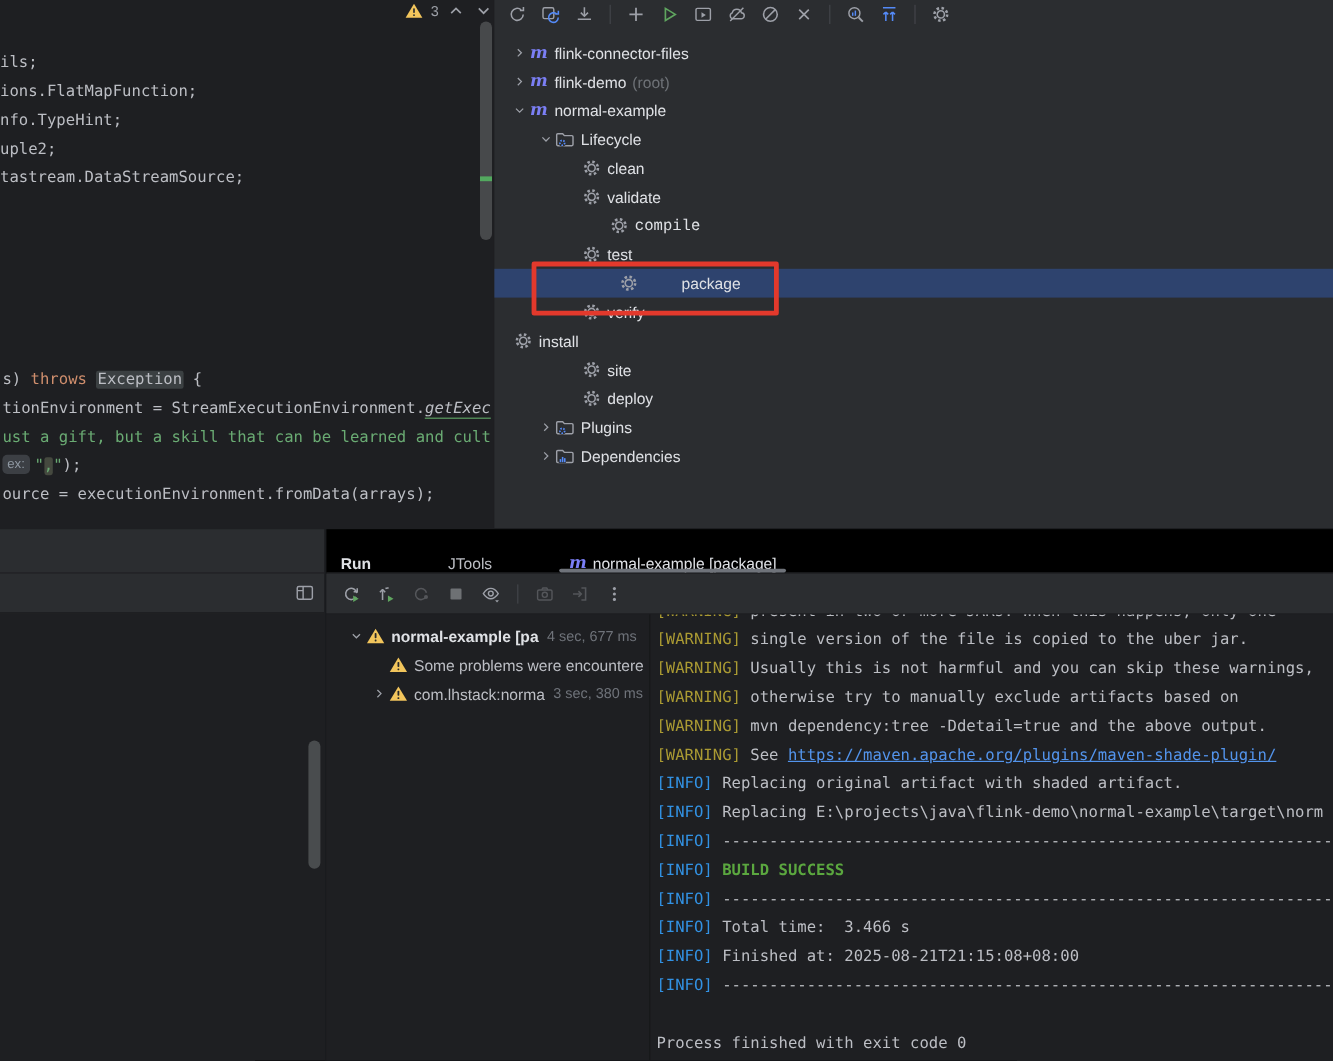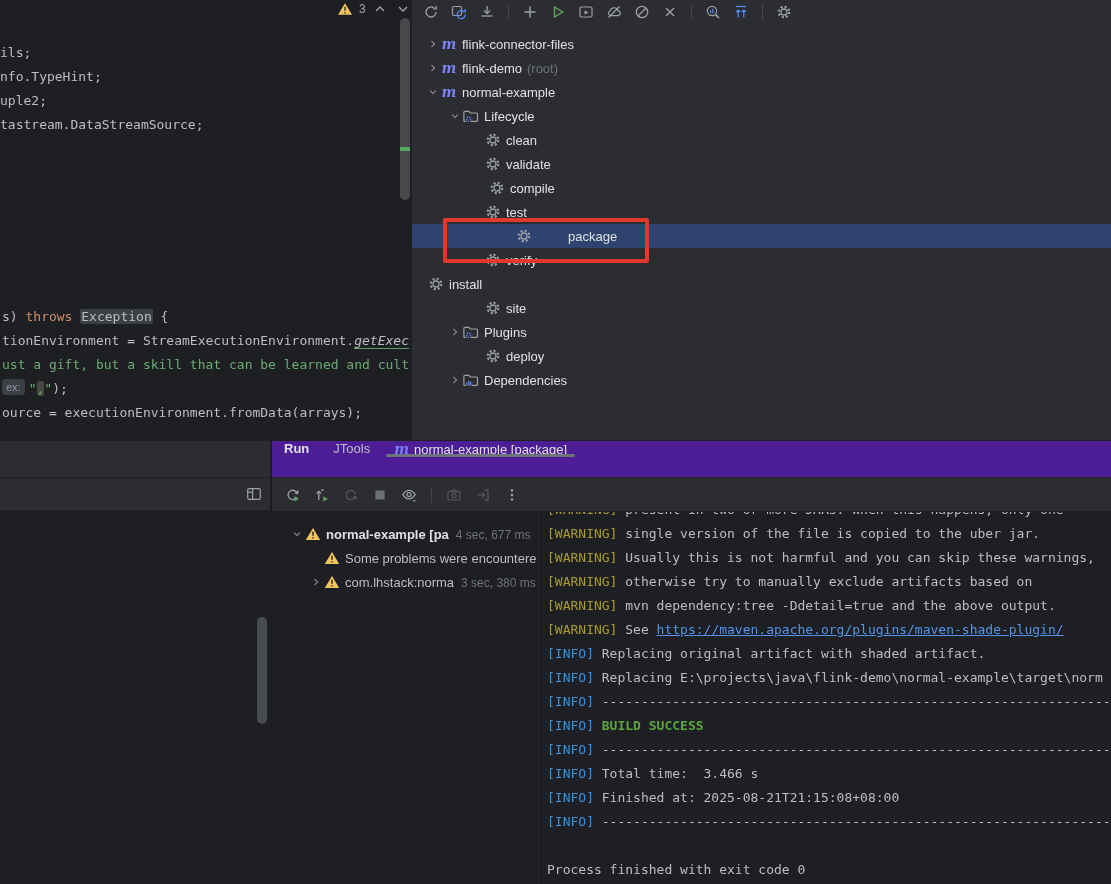--- a/index.html
+++ b/index.html
@@ -46,29 +46,29 @@
   .lbl { color:#dfe1e5; }
   .suffix { color:#6e7277; margin-left:5px; }
   
   .bottom-left { position:absolute; left:0; top:441px; width:270px; height:443px; }
   .bl-row1 { height:37px; background:#2b2d30; border-bottom:1px solid #1e1f22; }
   .bl-row2 { height:33px; background:#2b2d30; border-bottom:1px solid #1e1f22;
              display:flex; align-items:center; justify-content:flex-end; padding-right:7px; }
   .bl-thumb { position:absolute; left:257px; top:176px; width:10px; height:107px; background:#494c4e; border-radius:5px; }
   
   .run-pane { position:absolute; left:271px; top:441px; width:840px; height:443px; border-left:1px solid #1a1b1e; }
-  .run-tabs { height:37px; background:#4c1d95; border-bottom:1px solid #26282b; display:flex; align-items:flex-start; }
+  .run-tabs { height:37px; background:#000000; border-bottom:1px solid #26282b; display:flex; align-items:flex-end;gap:40px; }
   .tab { position:relative; display:flex; align-items:center; padding:0 12px; gap:5px; color:#bcbec4; cursor:default; }
   .tab .bold { font-weight:700; color:#dfe1e5; }
   .tab.active { color:#dfe1e5; }
   .tab.active::after { content:""; position:absolute; left:4px; right:4px; bottom:0; height:3px; background:#6f737a; border-radius:2px; }
   .run-toolbar { height:33px; background:#2b2d30; display:flex; align-items:center; gap:11px; padding-left:12px; }
   .run-content { position:absolute; left:0; top:71px; right:0; bottom:0; background:#1e1f22; }
   .run-tree { position:absolute; left:0; top:0; bottom:0; width:269px; overflow:hidden; padding-top:6px; }
-  .run-row { height:24px; display:flex; align-items:flex-end; white-space:nowrap; }
+  .run-row { height:24px; display:flex; align-items:center; white-space:nowrap; }
   .run-row .lbl { color:#bcbec4; }
   .run-row .lbl.b { font-weight:700; color:#dfe1e5; }
   .dur { color:#6f737a; font-size:12px; margin-left:7px; }
   .run-divider { position:absolute; left:269px; top:0; bottom:0; width:1px; background:#17181a; }
   .run-console { position:absolute; left:270px; right:0; top:0; bottom:0; overflow:hidden; }
   .run-console pre { margin:-14px 0 0 0; padding-left:5px; font-family:"DejaVu Sans Mono", monospace; font-size:13px; line-height:24px; }
   .console-line { height:24px; white-space:pre; }
   .c-text { color:#bcbec4; }
   .c-warn { color:#aa9a33; }
   .c-info { color:#3292e4; }
@@ -79,20 +79,21 @@
                      border:4px solid #e3392c; border-radius:2px; z-index:99; pointer-events:none; }
 </style>
 </head>
 <body>
 
 <div class="app">
 
   <div class="editor-pane">
     <div class="code-block" id="import-block">
         <div class="code-line"><span class="t-plain c-plain">ils;</span></div>
+        <div class="code-line"><span class="t-plain c-plain">ions.FlatMapFunction;</span></div>
         <div class="code-line"><span class="t-plain c-plain">nfo.TypeHint;</span></div>
         <div class="code-line"><span class="t-plain c-plain">uple2;</span></div>
         <div class="code-line"><span class="t-plain c-plain">tastream.DataStreamSource;</span></div>
       </div>
     <div class="code-block" id="method-block">
         <div class="code-line"><span class="t-plain c-plain">s) </span><span class="t-kw c-kw">throws </span><span class="t-hl c-hl">Exception</span><span class="t-plain c-plain"> {</span></div>
         <div class="code-line"><span class="t-plain c-plain">tionEnvironment = StreamExecutionEnvironment.</span><span class="t-method c-method">getExec</span></div>
         <div class="code-line"><span class="t-str c-str">ust a gift, but a skill that can be learned and cult</span></div>
         <div class="code-line"><span class="t-inlay c-inlay">ex:</span><span class="t-str c-str">"</span><span class="t-strhl c-strhl">,</span><span class="t-str c-str">"</span><span class="t-plain c-plain">);</span></div>
         <div class="code-line"><span class="t-plain c-plain">ource = executionEnvironment.fromData(arrays);</span></div>
@@ -266,21 +267,21 @@
         <div class="mvn-row" style="padding-left: 57px;">
           <span class="chev-box"></span>
           <span class="tree-icon">
             <svg viewBox="0 0 16 16" fill="none">
               <circle cx="8" cy="8" r="5.3" stroke="#9da0a8" stroke-width="2.1" stroke-dasharray="2.1 2.05"></circle>
               <circle cx="8" cy="8" r="3" stroke="#9da0a8" stroke-width="1.3"></circle>
             </svg>
           </span>
           <span class="lbl">validate</span>
         </div>
-        <div class="mvn-row" style="padding-left: 61px;">
+        <div class="mvn-row" style="padding-left: 80px; font-family: Liberation Mono, monospace;">
           <span class="chev-box"></span>
           <span class="tree-icon">
             <svg viewBox="0 0 16 16" fill="none">
               <circle cx="8" cy="8" r="5.3" stroke="#9da0a8" stroke-width="2.1" stroke-dasharray="2.1 2.05"></circle>
               <circle cx="8" cy="8" r="3" stroke="#9da0a8" stroke-width="1.3"></circle>
             </svg>
           </span>
           <span class="lbl">compile</span>
         </div>
         <div class="mvn-row" style="padding-left: 57px;">
@@ -325,45 +326,45 @@
         </div>
         <div class="mvn-row" style="padding-left: 57px;">
           <span class="chev-box"></span>
           <span class="tree-icon">
             <svg viewBox="0 0 16 16" fill="none">
               <circle cx="8" cy="8" r="5.3" stroke="#9da0a8" stroke-width="2.1" stroke-dasharray="2.1 2.05"></circle>
               <circle cx="8" cy="8" r="3" stroke="#9da0a8" stroke-width="1.3"></circle>
             </svg>
           </span>
           <span class="lbl">site</span>
+        </div>
+        <div class="mvn-row" style="padding-left: 57px;">
+          <span class="chev-box"></span>
+          <span class="tree-icon">
+            <svg viewBox="0 0 16 16" fill="none">
+              <circle cx="8" cy="8" r="5.3" stroke="#9da0a8" stroke-width="2.1" stroke-dasharray="2.1 2.05"></circle>
+              <circle cx="8" cy="8" r="3" stroke="#9da0a8" stroke-width="1.3"></circle>
+            </svg>
+          </span>
+          <span class="lbl">deploy</span>
         </div>
         <div class="mvn-row" style="padding-left: 35px;">
           <span class="chev-box">
             <svg viewBox="0 0 16 16" fill="none" stroke="#9da0a8" stroke-width="1.4">
               <path d="M6 4l4 4-4 4"></path>
             </svg>
           </span>
           <span class="tree-icon">
             <svg viewBox="0 0 16 16" fill="none">
               <path d="M1.8 3.4h4.1l1.4 1.6h6.3c.5 0 .9.4.9.9v6.6c0 .5-.4.9-.9.9H1.8c-.5 0-.9-.4-.9-.9V4.3c0-.5.4-.9.9-.9z" stroke="#9da0a8" stroke-width="1.2"></path>
               <circle cx="5.6" cy="11" r="3.1" fill="#2b2d30"></circle>
               <circle cx="5.6" cy="11" r="2" stroke="#548af7" stroke-width="1.5" stroke-dasharray="1.2 1.1"></circle>
             </svg>
           </span>
           <span class="lbl">Plugins</span>
-        </div>
-        <div class="mvn-row" style="padding-left: 57px;">
-          <span class="chev-box"></span>
-          <span class="tree-icon">
-            <svg viewBox="0 0 16 16" fill="none">
-              <circle cx="8" cy="8" r="5.3" stroke="#9da0a8" stroke-width="2.1" stroke-dasharray="2.1 2.05"></circle>
-              <circle cx="8" cy="8" r="3" stroke="#9da0a8" stroke-width="1.3"></circle>
-            </svg>
-          </span>
-          <span class="lbl">deploy</span>
         </div>
         <div class="mvn-row" style="padding-left: 35px;">
           <span class="chev-box">
             <svg viewBox="0 0 16 16" fill="none" stroke="#9da0a8" stroke-width="1.4">
               <path d="M6 4l4 4-4 4"></path>
             </svg>
           </span>
           <span class="tree-icon">
             <svg viewBox="0 0 16 16" fill="none">
               <path d="M1.8 3.4h4.1l1.4 1.6h6.3c.5 0 .9.4.9.9v6.6c0 .5-.4.9-.9.9H1.8c-.5 0-.9-.4-.9-.9V4.3c0-.5.4-.9.9-.9z" stroke="#9da0a8" stroke-width="1.2"></path>

